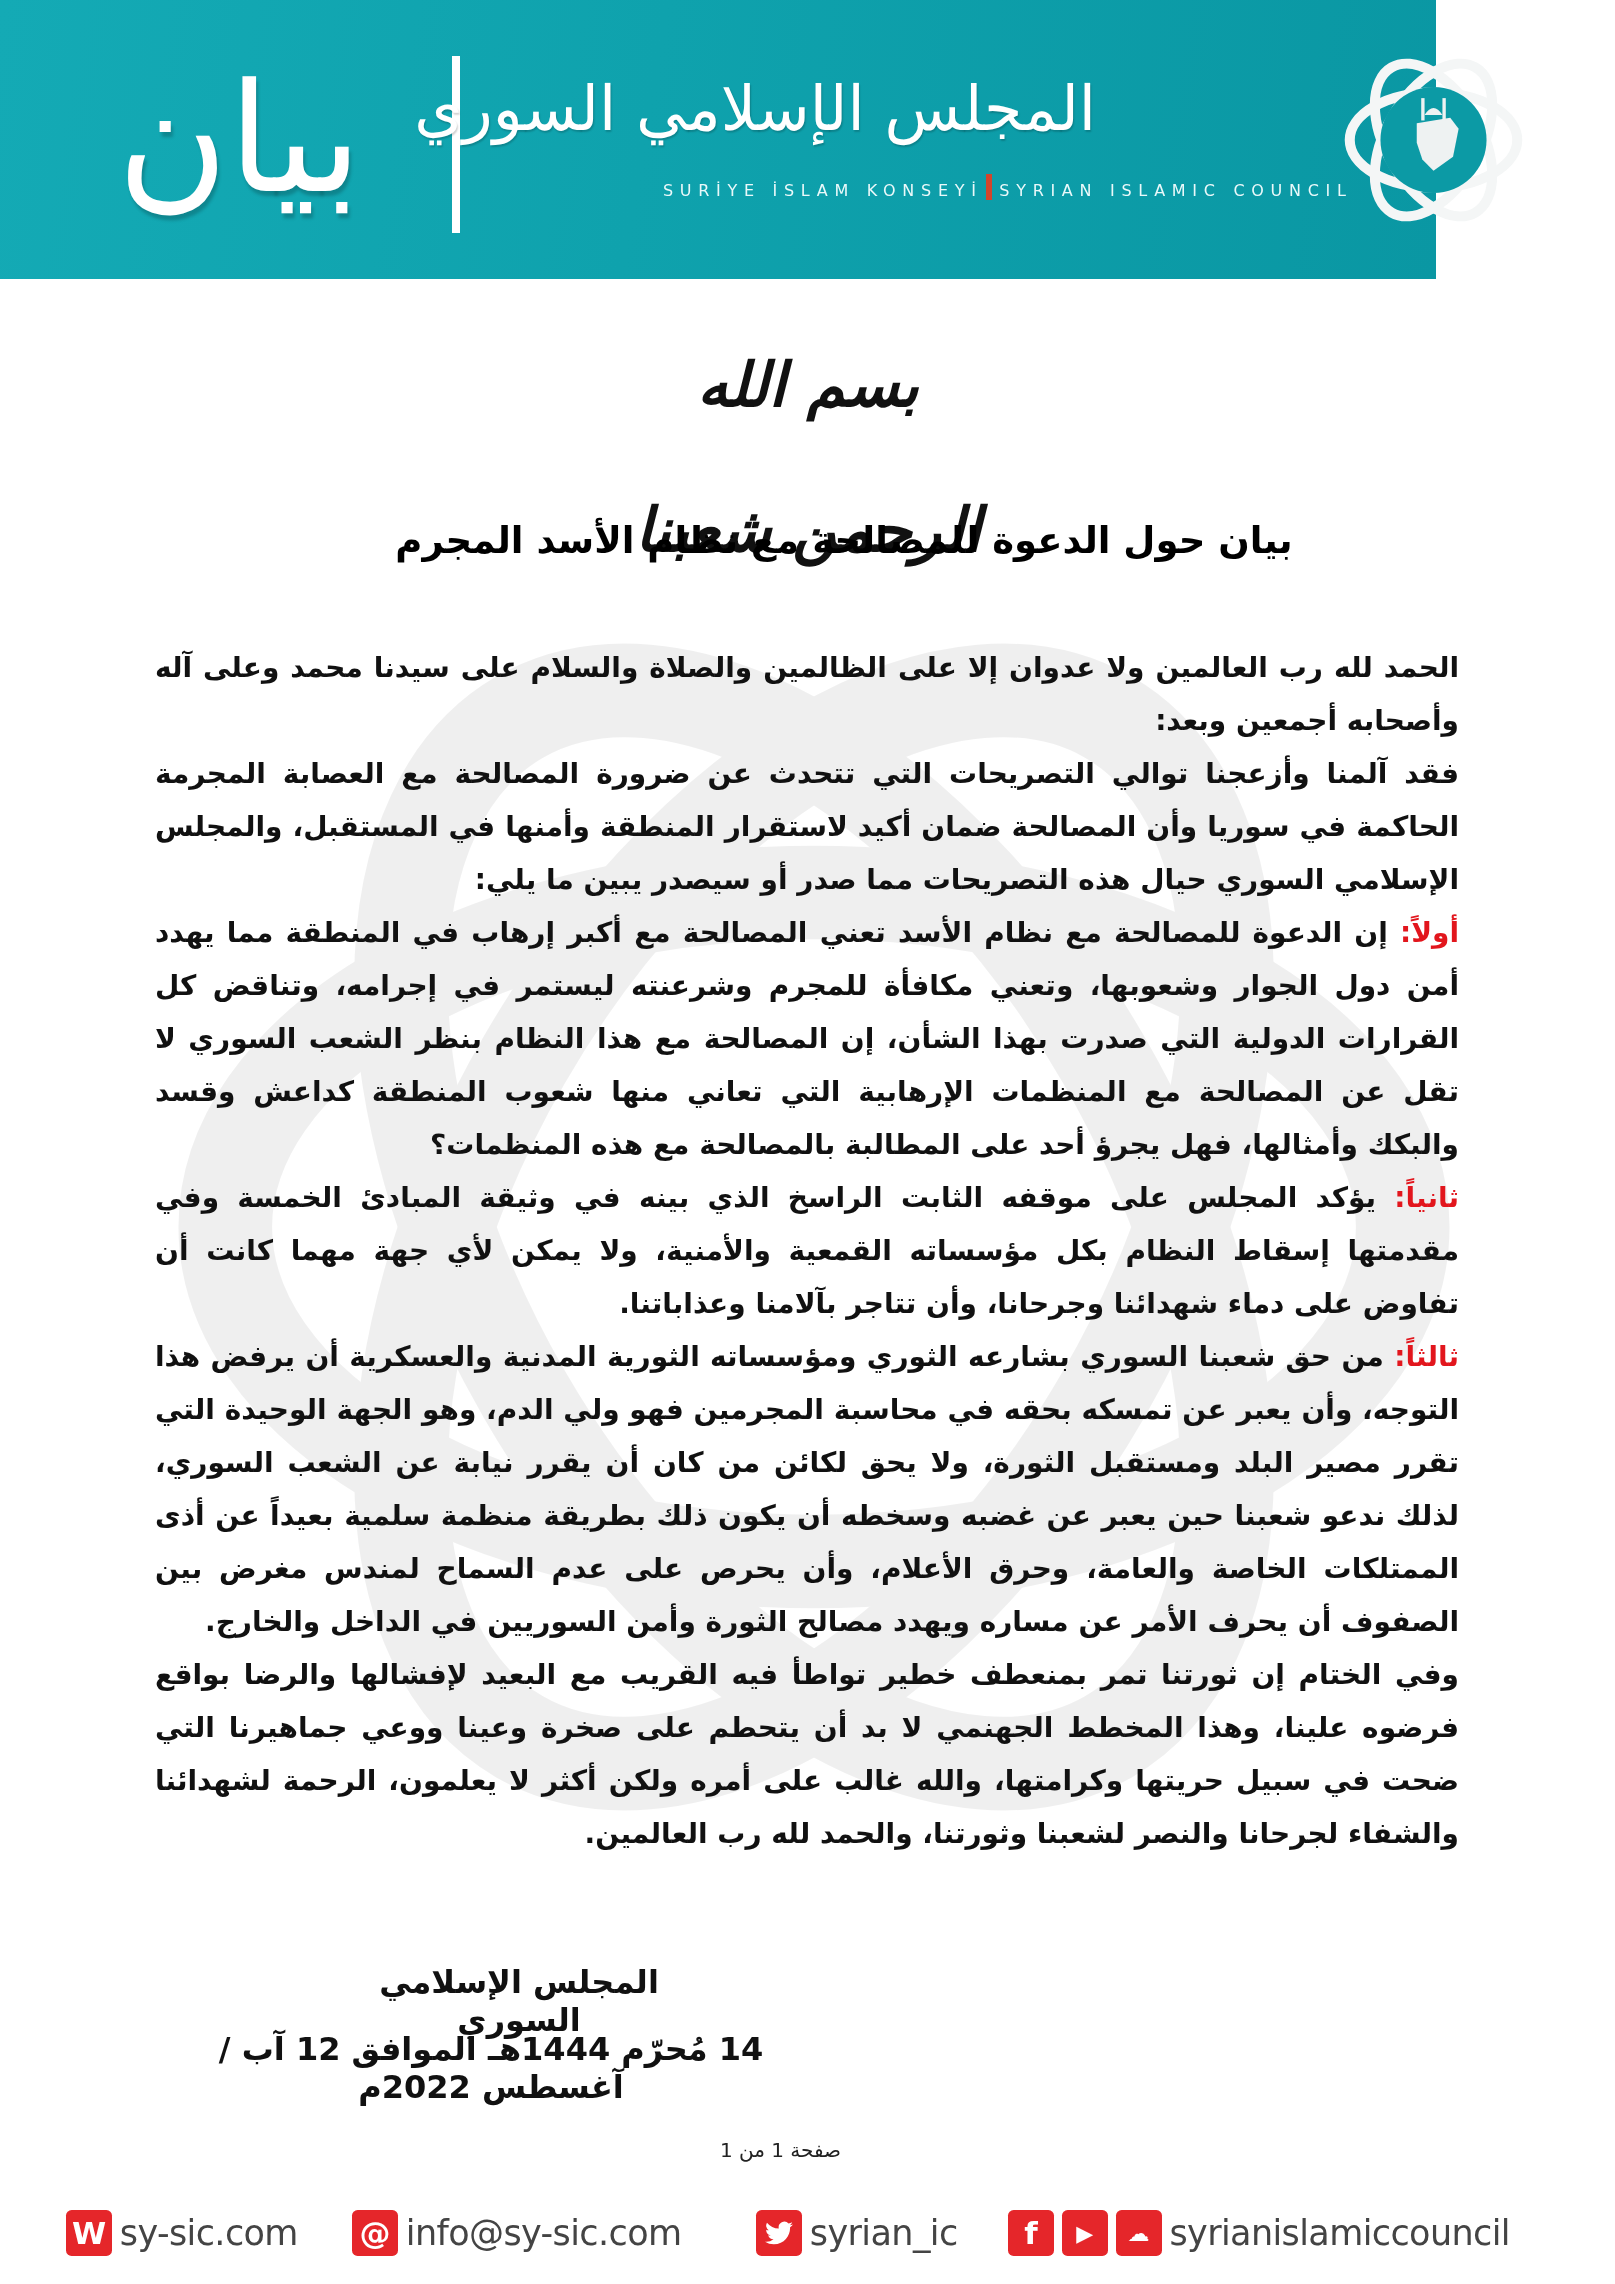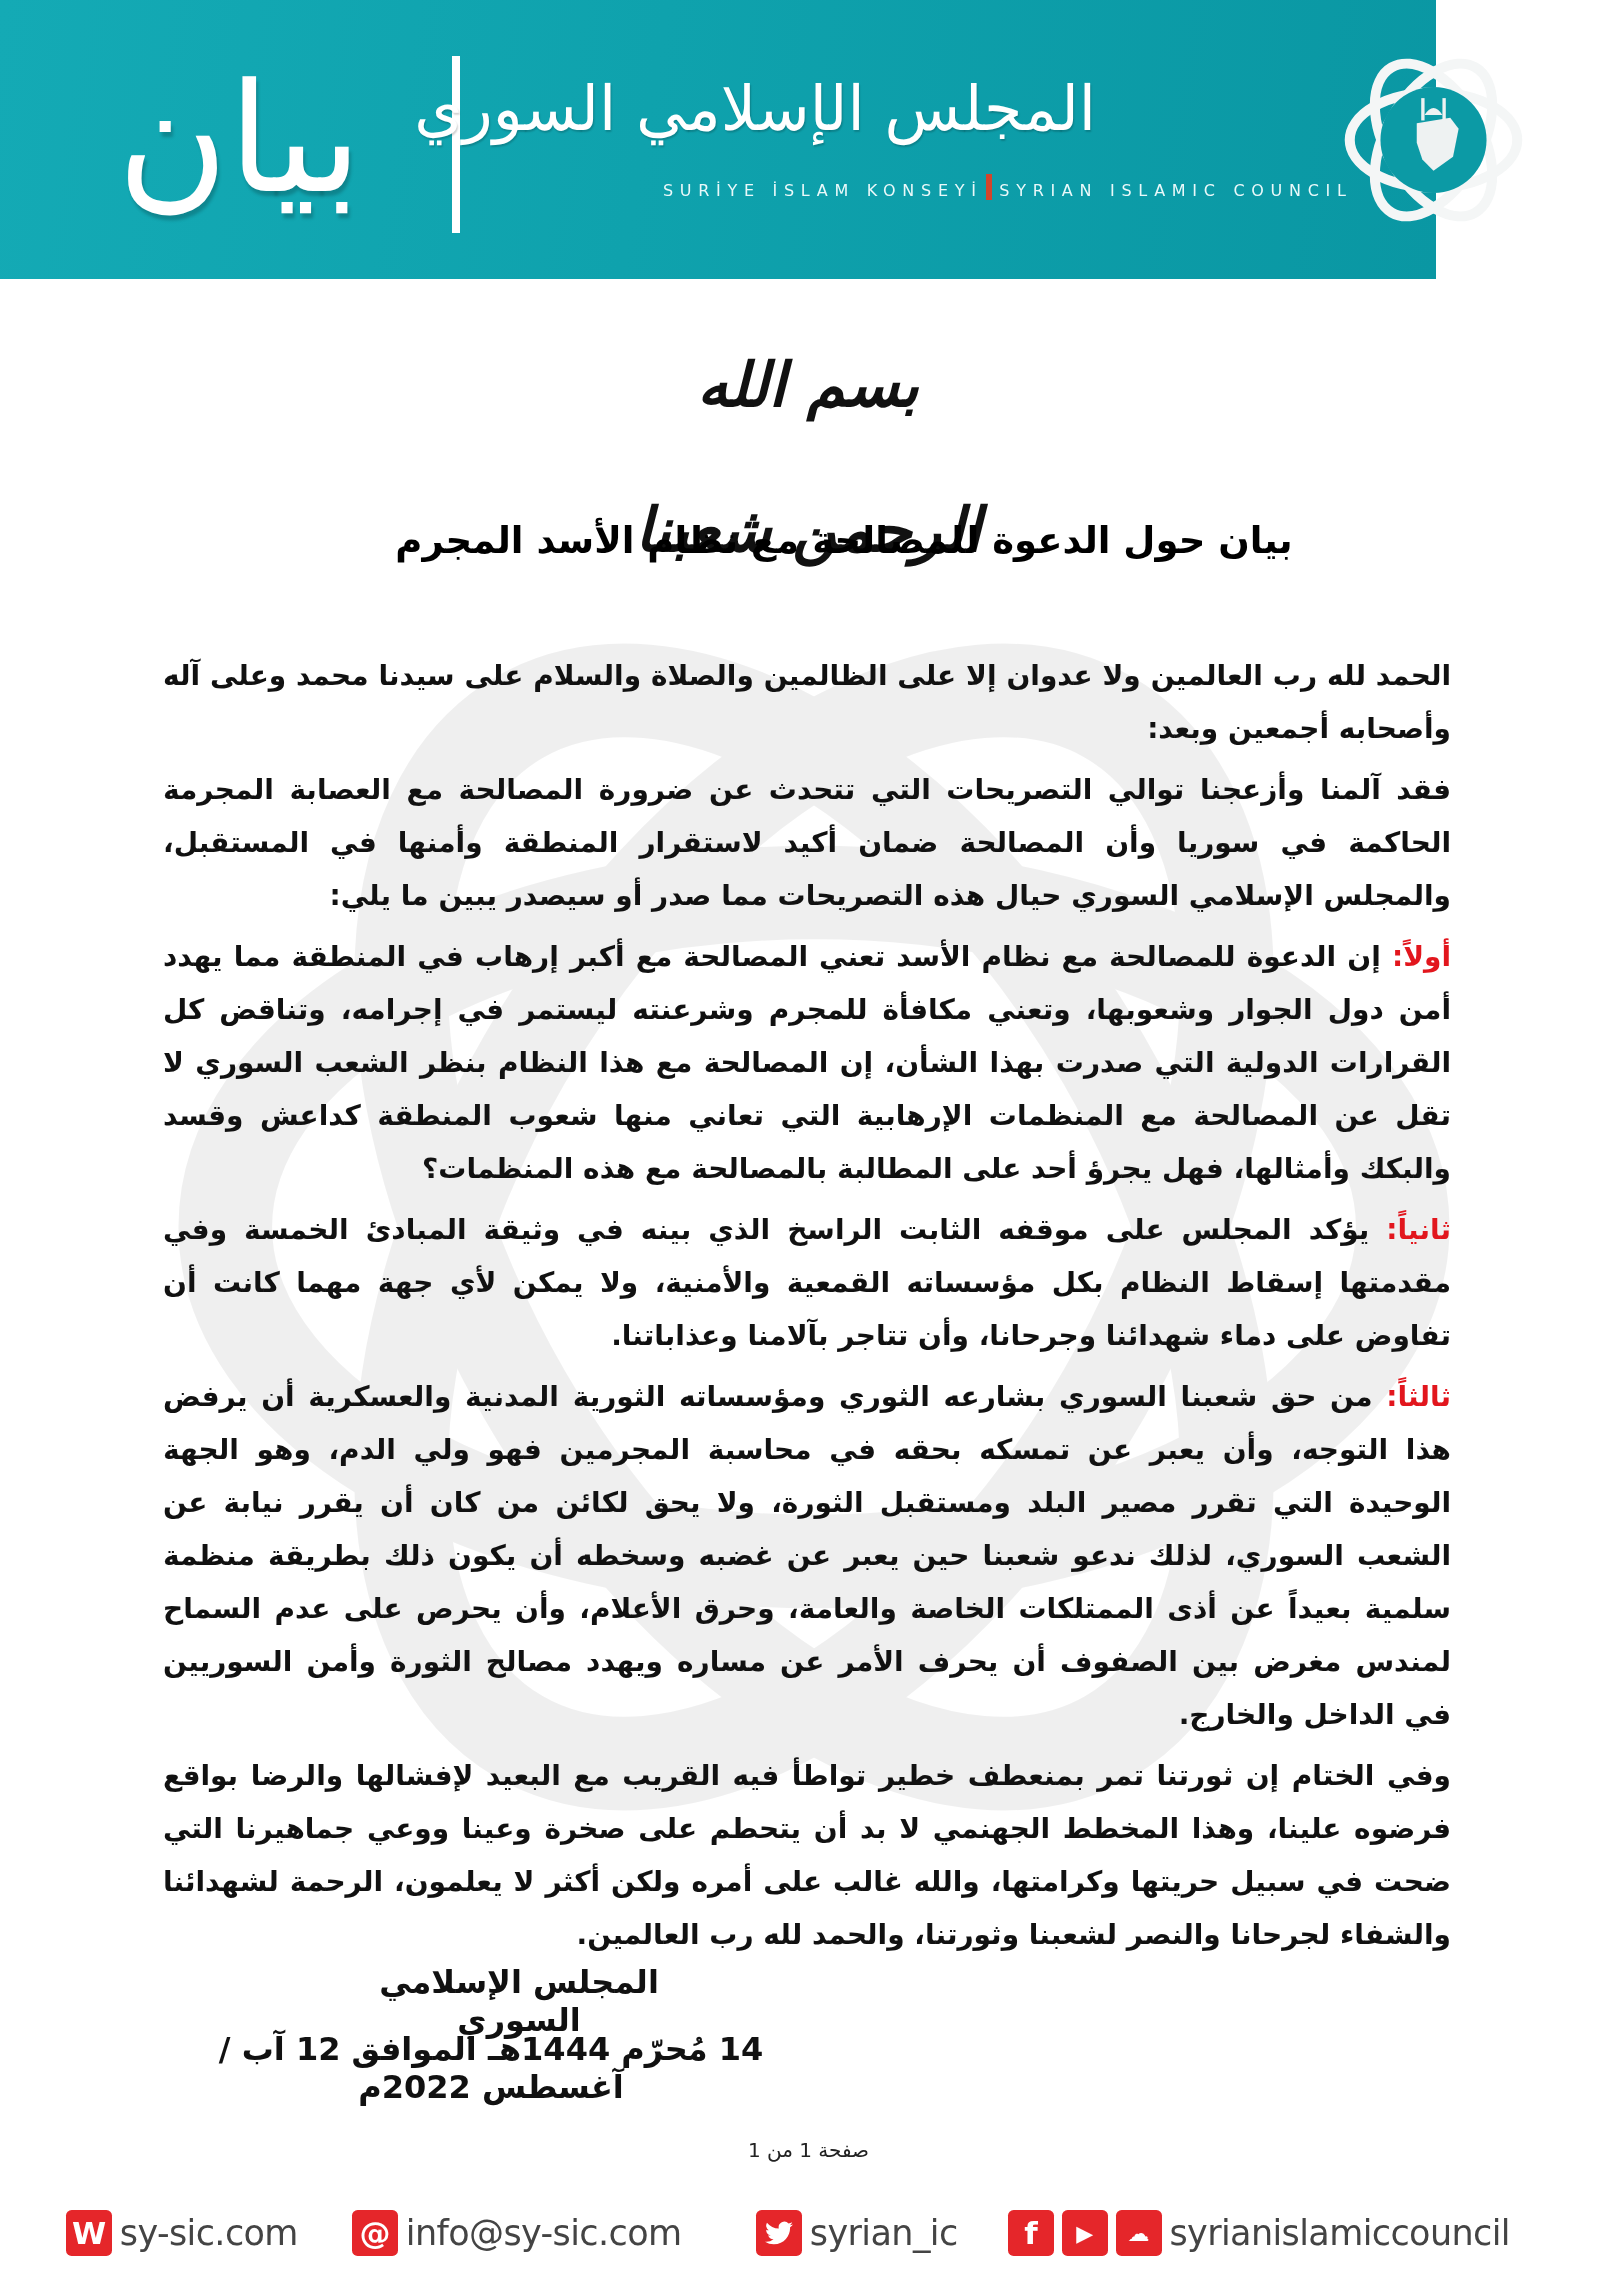--- a/index.html
+++ b/index.html
@@ -60,34 +60,34 @@
     direction:rtl; color:#000;margin-left:36px;
   }
 
   
   .body {
     position:absolute; left:155px; top:641px; width:1304px;
     direction:rtl; text-align:justify; text-align-last:right;
     font-family:"DejaVu Sans", sans-serif; font-size:28px; line-height:53px;
     font-weight:bold; color:#111;
   }
-  .body p { margin:8px; }
+  .body p { margin:0; }
   .lead { color:#e2161d; }
 
   
   .sig-name {
     position:absolute; left:346px; top:1963px; width:346px; text-align:center;
     direction:rtl; font-weight:bold; font-size:32px;
   }
   .sig-date {
     position:absolute; left:151px; top:2030px; width:680px; text-align:center;
     direction:rtl; font-weight:bold; font-size:32px;
   }
   .page-num {
-    position:absolute; left:725px; top:2138px; width:167px; text-align:center;
+    position:absolute; left:697px; top:2138px; width:167px; text-align:center;
     direction:rtl; font-size:20px; color:#222;
   }
 
   
   .footer {
     position:absolute; left:0; top:2205px; width:1616px; height:56px;
   }
   .f-item { position:absolute; top:0; display:flex; align-items:center; height:56px; }
   .f-icon {
     width:46px; height:46px; border-radius:5.6px; background:#e5262a; color:#fff;

